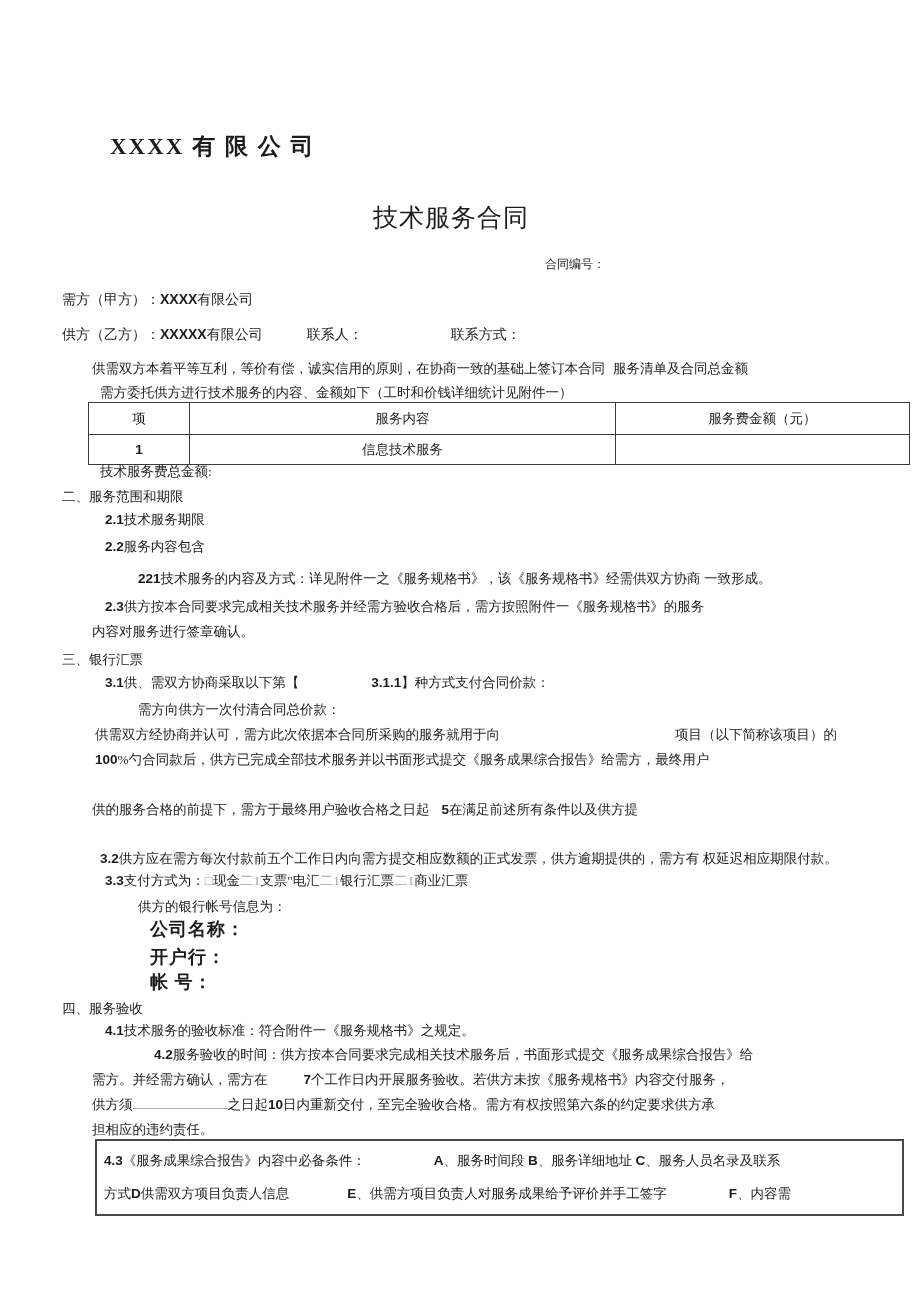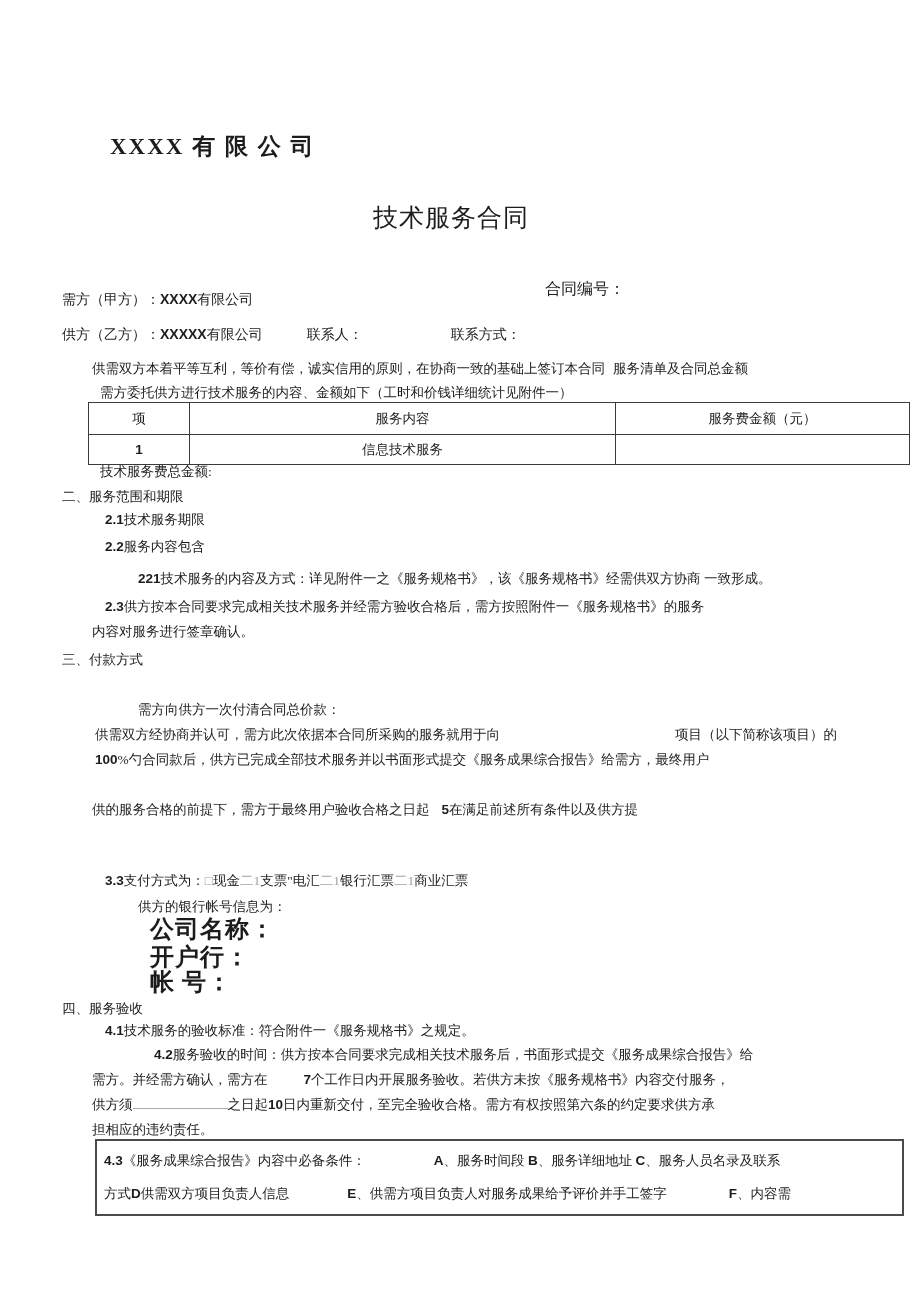--- a/index.html
+++ b/index.html
@@ -7,23 +7,23 @@
     position:relative;width:920px;height:1303px;background:#ffffff;
     font-family:"Liberation Serif","DejaVu Serif",serif;
     color:#1c1c1c;overflow:hidden;
   }
   .ln{position:absolute;white-space:nowrap;font-size:13.5px;line-height:17px;color:#1c1c1c;}
   .num{font-family:"Liberation Sans","DejaVu Sans",sans-serif;font-weight:bold;}
   .sp{display:inline-block;height:1px;}
   .muted{color:#a3a3a3;}
   .company{font-size:23px;font-weight:bold;letter-spacing:2px;}
   .title{font-size:25px;letter-spacing:1px;padding-left:16px;}
-  .cno{font-size:16px;margin-top:24px;}
+  .cno{font-size:12px;}
   .party{font-size:14px;}
-  .big{font-size:24px;font-weight:bold;letter-spacing:1px;}
+  .big{font-size:18px;font-weight:bold;letter-spacing:1px;}
   .blank-line{display:inline-block;width:95px;border-bottom:1px solid #aaa;height:12px;vertical-align:baseline;}
   table.svc{
     position:absolute;left:88px;top:402px;width:818px;border-collapse:collapse;
     font-size:13.5px;color:#1c1c1c;table-layout:fixed;
   }
   table.svc td{border:1px solid #3a3a3a;text-align:center;padding:0;}
   table.svc tr.hd td{height:31px;}
   table.svc tr.rw td{height:29px;}
   .c1{width:100px;} .c2{width:425px;} .c3{width:293px;}
   .box43{
@@ -75,30 +75,36 @@
     <span class="num">2.2</span><span>服务内容包含</span>
   </div>
   <div class="ln" style="left:138px;top:570px;">
     <span class="num">221</span><span>技术服务的内容及方式：详见附件一之《服务规格书》，该《服务规格书》经需供双方协商 一致形成。</span>
   </div>
   <div class="ln" style="left:105px;top:598px;">
     <span class="num">2.3</span><span>供方按本合同要求完成相关技术服务并经需方验收合格后，需方按照附件一《服务规格书》的服务</span>
   </div>
   <div class="ln" style="left:92px;top:623px;">内容对服务进行签章确认。</div>
 
-  <div class="ln" style="left:62px;top:651px;">三、付款方式</div>
+  <div class="ln" style="left:62px;top:651px;">三、银行汇票</div>
+  <div class="ln" style="left:105px;top:674px;">
+    <span class="num">3.1</span><span>供、需双方协商采取以下第【</span><span class="sp" style="width:72px;"></span><span class="num">3.1.1</span><span>】种方式支付合同价款：</span>
+  </div>
   <div class="ln" style="left:138px;top:701px;">需方向供方一次付清合同总价款：</div>
   <div class="ln" style="left:95px;top:726px;">
     <span>供需双方经协商并认可，需方此次依据本合同所采购的服务就用于向</span><span class="sp" style="width:175px;"></span><span>项目（以下简称该项目）的</span>
   </div>
   <div class="ln" style="left:95px;top:751px;">
     <span class="num">100</span><span>%勺合同款后，供方已完成全部技术服务并以书面形式提交《服务成果综合报告》给需方，最终用户</span>
   </div>
   <div class="ln" style="left:92px;top:801px;">
     <span>供的服务合格的前提下，需方于最终用户验收合格之日起</span><span class="sp" style="width:12px;"></span><span class="num">5</span><span>在满足前述所有条件以及供方提</span>
+  </div>
+  <div class="ln" style="left:100px;top:850px;">
+    <span class="num">3.2</span><span>供方应在需方每次付款前五个工作日内向需方提交相应数额的正式发票，供方逾期提供的，需方有 权延迟相应期限付款。</span>
   </div>
   <div class="ln" style="left:105px;top:872px;">
     <span class="num">3.3</span><span>支付方式为：</span><span class="muted">□</span><span>现金</span><span class="muted">二1</span><span>支票"电汇</span><span class="muted">二1</span><span>银行汇票</span><span class="muted">二1</span><span>商业汇票</span>
   </div>
   <div class="ln" style="left:138px;top:898px;">供方的银行帐号信息为：</div>
   <div class="ln big" style="left:150px;top:921px;">公司名称：</div>
   <div class="ln big" style="left:150px;top:949px;">开户行：</div>
   <div class="ln big" style="left:150px;top:974px;">帐 号：</div>
 
   <div class="ln" style="left:62px;top:1000px;">四、服务验收</div>

